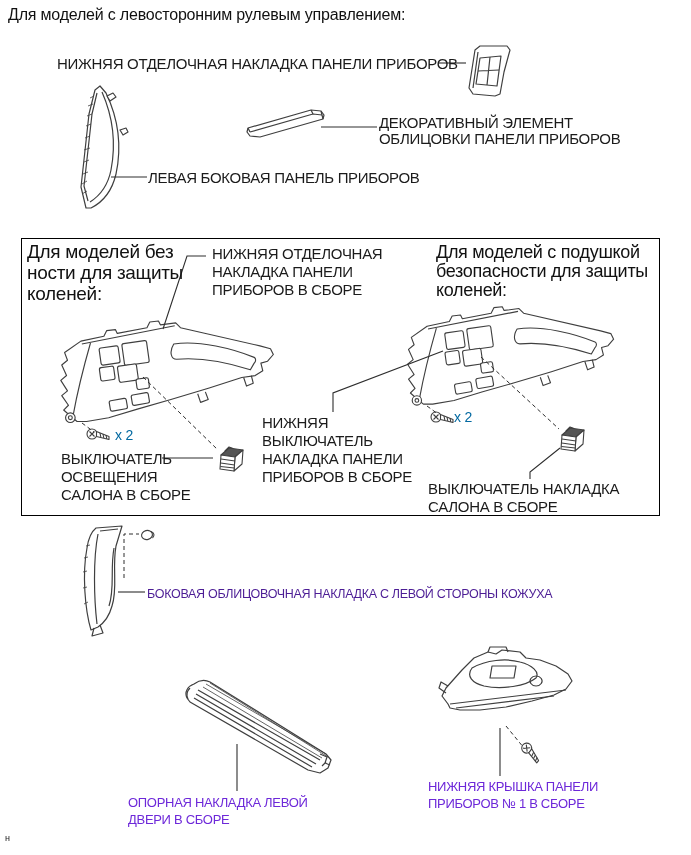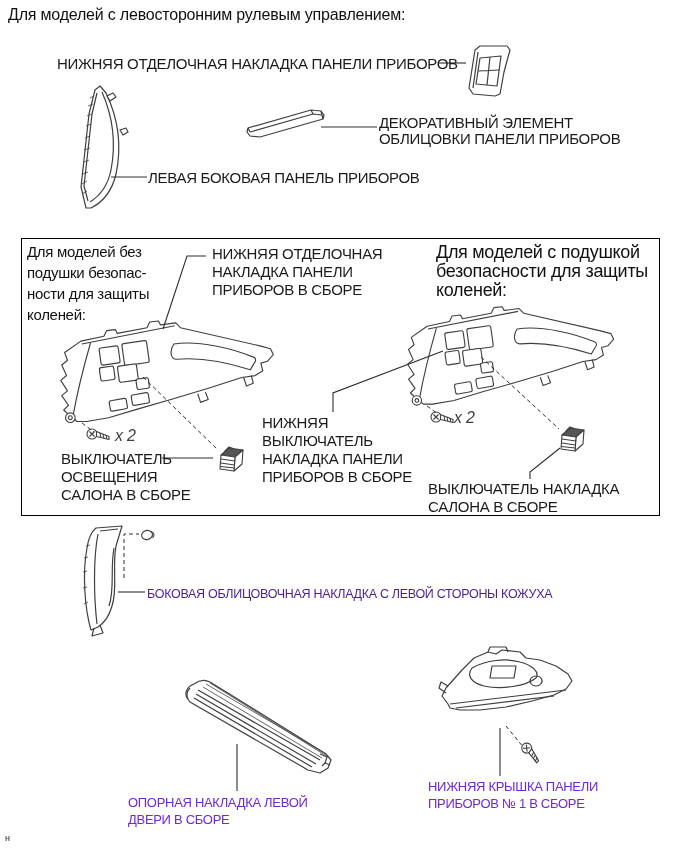--- a/index.html
+++ b/index.html
@@ -4,23 +4,23 @@
 <style>
   html,body{margin:0;padding:0;background:#fff;}
   #stage{
     position:relative;width:666px;height:855px;background:#fff;overflow:hidden;
     font-family:"Liberation Sans",sans-serif;color:#1b1b1b;
   }
   .lbl{position:absolute;font-size:15px;line-height:18px;white-space:nowrap;letter-spacing:-0.3px;color:#1b1b1b;}
   .lbl-sm{position:absolute;font-size:12.5px;line-height:16px;white-space:nowrap;letter-spacing:-0.3px;color:#4c1d95;}
   .lbl-b{position:absolute;font-size:13px;line-height:17px;white-space:nowrap;letter-spacing:-0.3px;color:#6d28d9;}
   .pgtitle{position:absolute;font-size:16px;letter-spacing:-0.2px;white-space:nowrap;color:#111;}
-  .hdr{position:absolute;font-size:15px;line-height:21px;letter-spacing:-0.3px;white-space:nowrap;color:#111;}
+  .hdr{position:absolute;font-size:19px;line-height:21px;letter-spacing:-0.3px;white-space:nowrap;color:#111;}
   .hdr2{position:absolute;font-size:18px;line-height:19px;letter-spacing:-0.3px;white-space:nowrap;color:#111;}
-  .x2{position:absolute;font-size:16px;letter-spacing:-0.2px;white-space:nowrap;color:#404040;font-style:italic;}
+  .x2{position:absolute;font-size:14px;letter-spacing:-0.2px;white-space:nowrap;color:#0369a1;}
   .corner{position:absolute;font-size:9px;color:#222;}
   #variants-box{position:absolute;left:21px;top:238px;width:637px;height:276px;border:1.6px solid #000;background:transparent;}
   svg.part{position:absolute;overflow:visible;}
   svg.part *{vector-effect:non-scaling-stroke;}
   #leads{position:absolute;left:0;top:0;z-index:30;pointer-events:none;}
   .lbl,.hdr,.hdr2,.pgtitle,.x2,.lbl-sm,.lbl-b{z-index:40;}
 </style>
 </head>
 <body>
 
@@ -72,21 +72,20 @@
     <div>ДЕКОРАТИВНЫЙ ЭЛЕМЕНТ</div>
     <div>ОБЛИЦОВКИ ПАНЕЛИ ПРИБОРОВ</div>
   </div>
 
   <div class="lbl" style="left:148px;top:169px">ЛЕВАЯ БОКОВАЯ ПАНЕЛЬ ПРИБОРОВ</div>
 
   <div id="variants-box"></div>
 
   <div class="hdr" style="left:27px;top:241px">
     <div>Для моделей без</div>
-    <div>подушки безопас-</div>
     <div>ности для защиты</div>
     <div>коленей:</div>
   </div>
 
   <div class="lbl" style="left:212px;top:245px">
     <div>НИЖНЯЯ ОТДЕЛОЧНАЯ</div>
     <div>НАКЛАДКА ПАНЕЛИ</div>
     <div>ПРИБОРОВ В СБОРЕ</div>
   </div>
 

